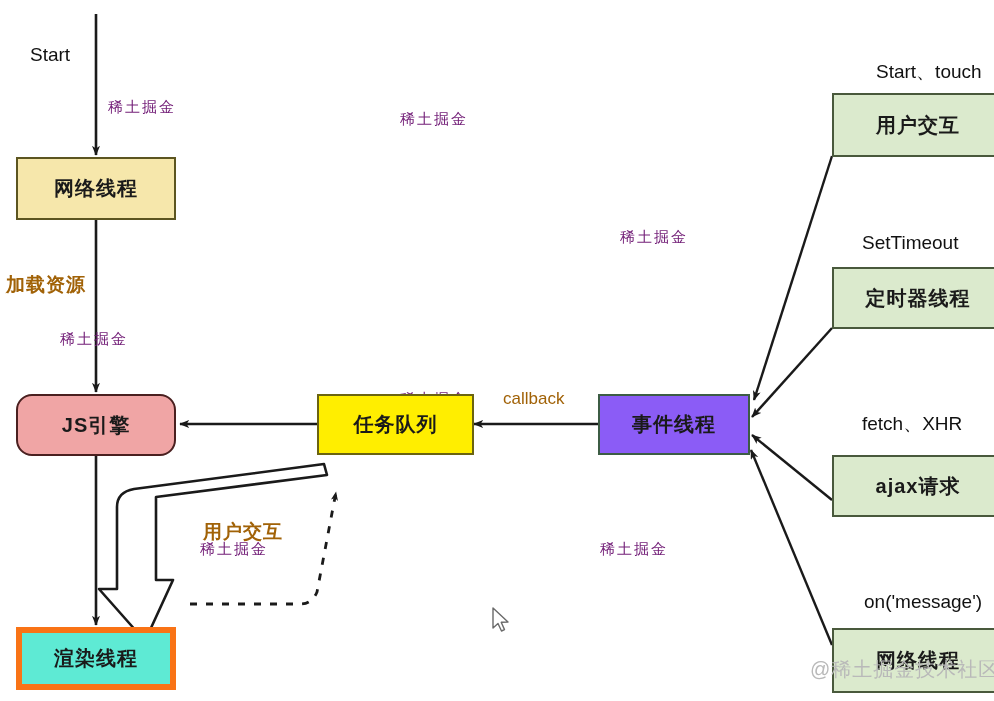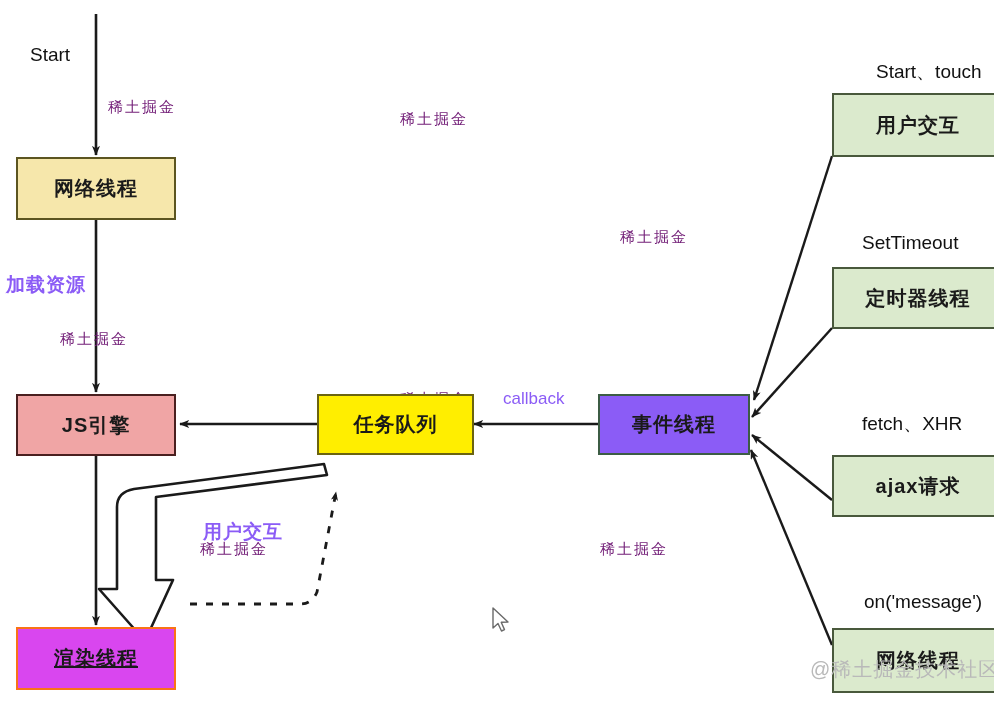--- a/index.html
+++ b/index.html
@@ -38,41 +38,40 @@
   }
   .node-network {
     background: #f6e7ab;
     border: 2px solid #5c5520;
   }
   .node-js {
     background: #f0a5a5;
     border: 2px solid #4a2020;
   }
   .node-render {
-    background: #d946ef;
-    border: 2px solid #f97316;
-    text-decoration: underline;
+    background: #5eead4;
+    border: 6px solid #f97316;
   }
   .node-queue {
     background: #ffee00;
     border: 2px solid #6b6410;
     font-weight: bold;
   }
   .node-event {
     background: #8b5cf6;
     border: 2px solid #3c5c44;
   }
   .node-right {
     background: #dbeacd;
     border: 2px solid #49593c;
   }
   .edge-label {
     position: absolute;
     font-size: 17px;
-    color: #8b5cf6;
+    color: #a16207;
     white-space: nowrap;
     z-index: 4;
   }
   .edge-label.cn {
     font-weight: bold;
     font-size: 19px;
     letter-spacing: 1px;
   }
   .cap-label {
     position: absolute;
@@ -156,21 +155,21 @@
              L 327 475
              Z" fill="#ffffff" stroke="#1a1a1a" stroke-width="2.6" stroke-linejoin="round"></path>
 
     <path d="M 190 604 L 300 604 Q 312 604 317 592 L 336 492" fill="none" stroke="#1a1a1a" stroke-width="2.8" stroke-dasharray="7 9" stroke-linecap="butt" marker-end="url(#arrowhead-sm)"></path>
   </svg>
 
   <div class="node node-network" style="left:16px; top:157px; width:160px; height:63px;">
     <span>网络线程</span>
   </div>
 
-  <div class="node node-js" style="left:16px; top:394px; width:160px; height:62px;">
+  <div class="node node-js" style="left:16px; top:394px; width:160px; height:62px;border-radius:16px;">
     <span>JS引擎</span>
   </div>
 
   <div class="node node-render" style="left:16px; top:627px; width:160px; height:63px;">
     <span>渲染线程</span>
   </div>
 
   <div class="node node-queue" style="left:317px; top:394px; width:157px; height:61px;">
     <span>任务队列</span>
   </div>

